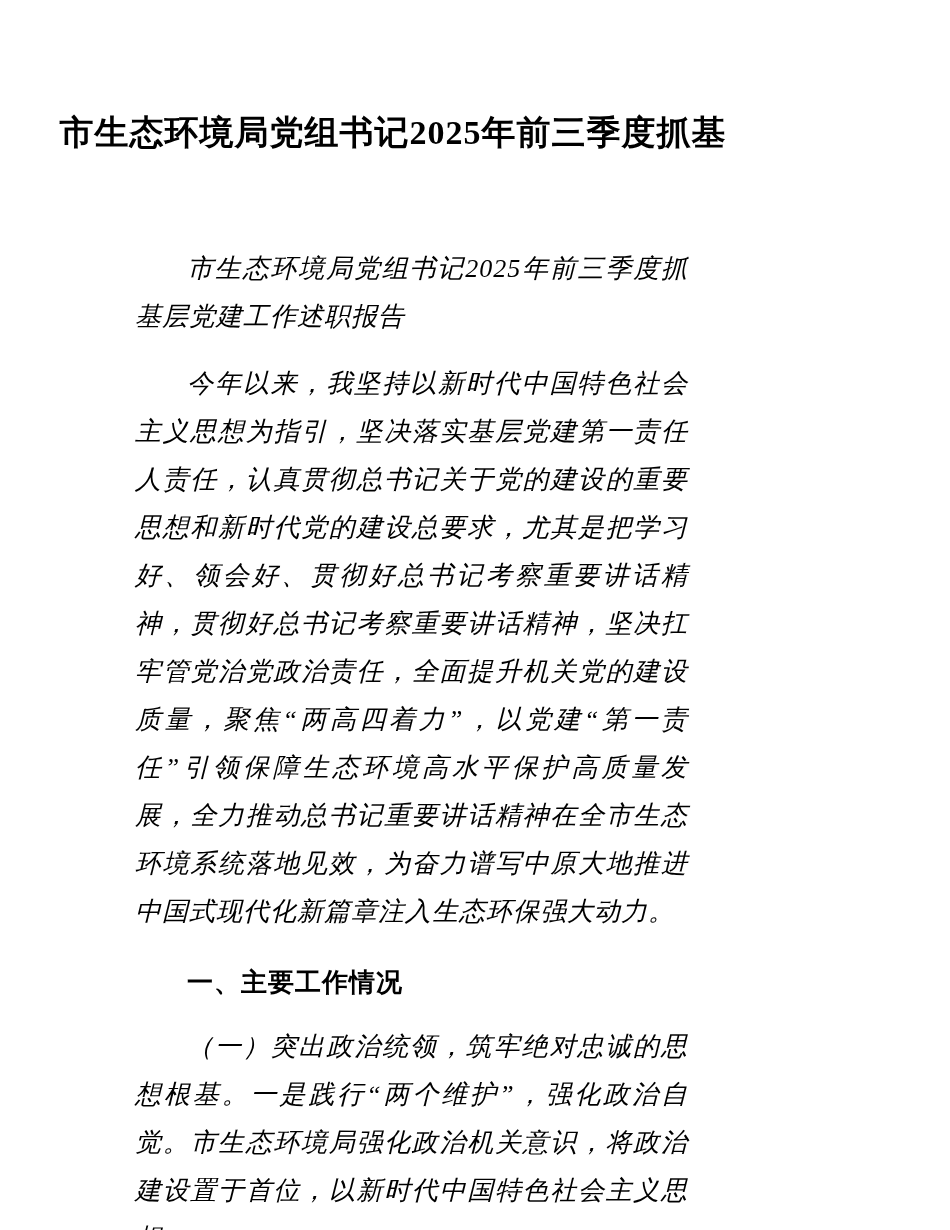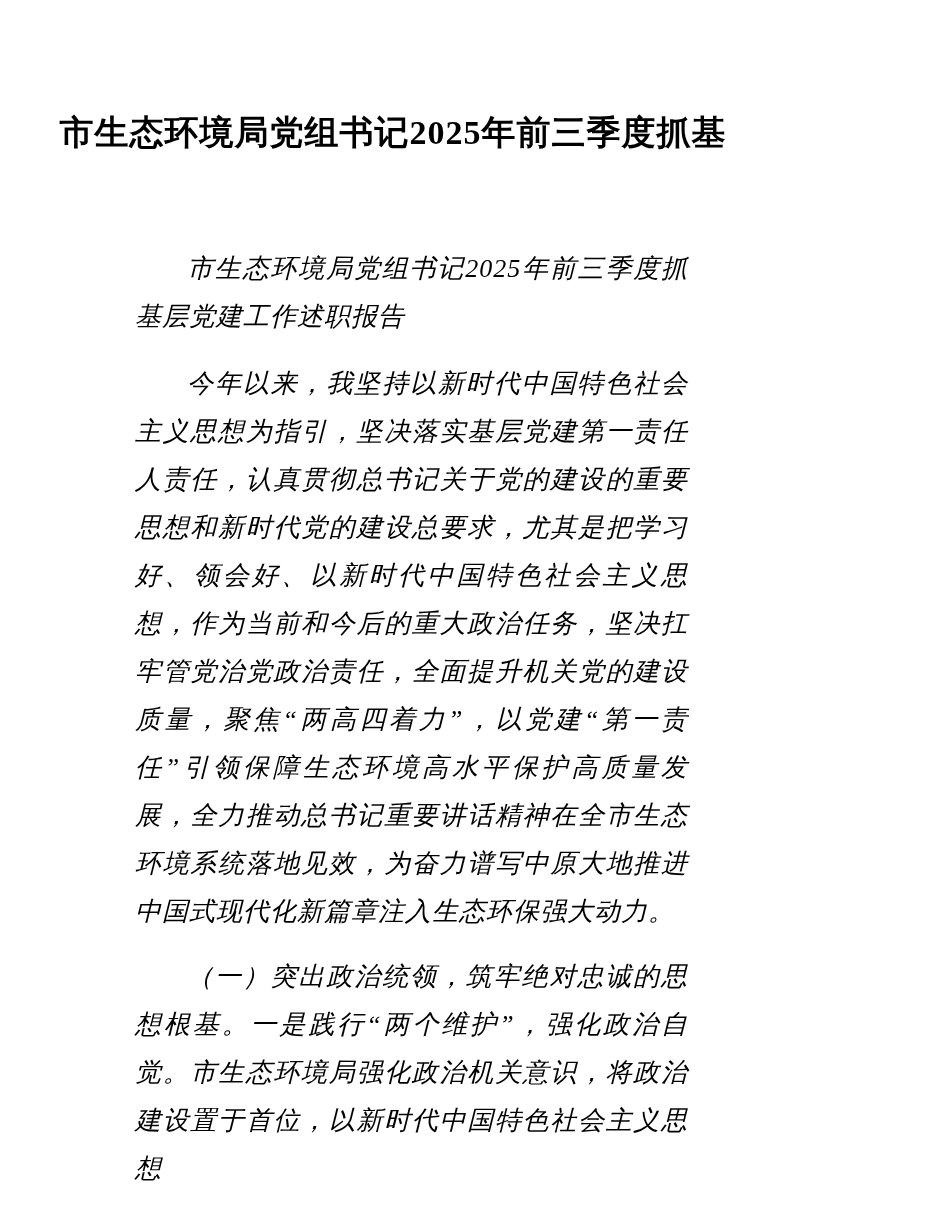--- a/index.html
+++ b/index.html
@@ -72,20 +72,21 @@
 <div class="page">
 
   <h1 class="doc-title">
     <span class="title-line">市生态环境局党组书记2025年前三季度抓基</span>
   </h1>
 
   <div class="content">
 
     <p class="para para-restate">市生态环境局党组书记2025年前三季度抓基层党建工作述职报告</p>
 
-    <p class="para para-intro">今年以来，我坚持以新时代中国特色社会主义思想为指引，坚决落实基层党建第一责任人责任，认真贯彻总书记关于党的建设的重要思想和新时代党的建设总要求，尤其是把学习好、领会好、以新时代中国特色社会主义思想，作为当前和今后的重大政治任务，坚决扛牢管党治党政治责任，全面提升机关党的建设质量，聚焦“两高四着力”，以党建“第一责任”引领保障生态环境高水平保护高质量发展，全力推动总书记重要讲话精神在全市生态环境系统落地见效，为奋力谱写中原大地推进中国式现代化新篇章注入生态环保强大动力。</p>
+    <p class="para para-intro">今年以来，我坚持以新时代中国特色社会主义思想为指引，坚决落实基层党建第一责任人责任，认真贯彻总书记关于党的建设的重要思想和新时代党的建设总要求，尤其是把学习好、领会好、贯彻好总书记考察重要讲话精神，贯彻好总书记考察重要讲话精神，坚决扛牢管党治党政治责任，全面提升机关党的建设质量，聚焦“两高四着力”，以党建“第一责任”引领保障生态环境高水平保护高质量发展，全力推动总书记重要讲话精神在全市生态环境系统落地见效，为奋力谱写中原大地推进中国式现代化新篇章注入生态环保强大动力。</p>
 
+    <h2 class="section-heading">一、主要工作情况</h2>
 
     <p class="para para-section">（一）突出政治统领，筑牢绝对忠诚的思想根基。一是践行“两个维护”，强化政治自觉。市生态环境局强化政治机关意识，将政治建设置于首位，以新时代中国特色社会主义思想</p>
 
   </div>
 
 </div>
 
 </body></html>

